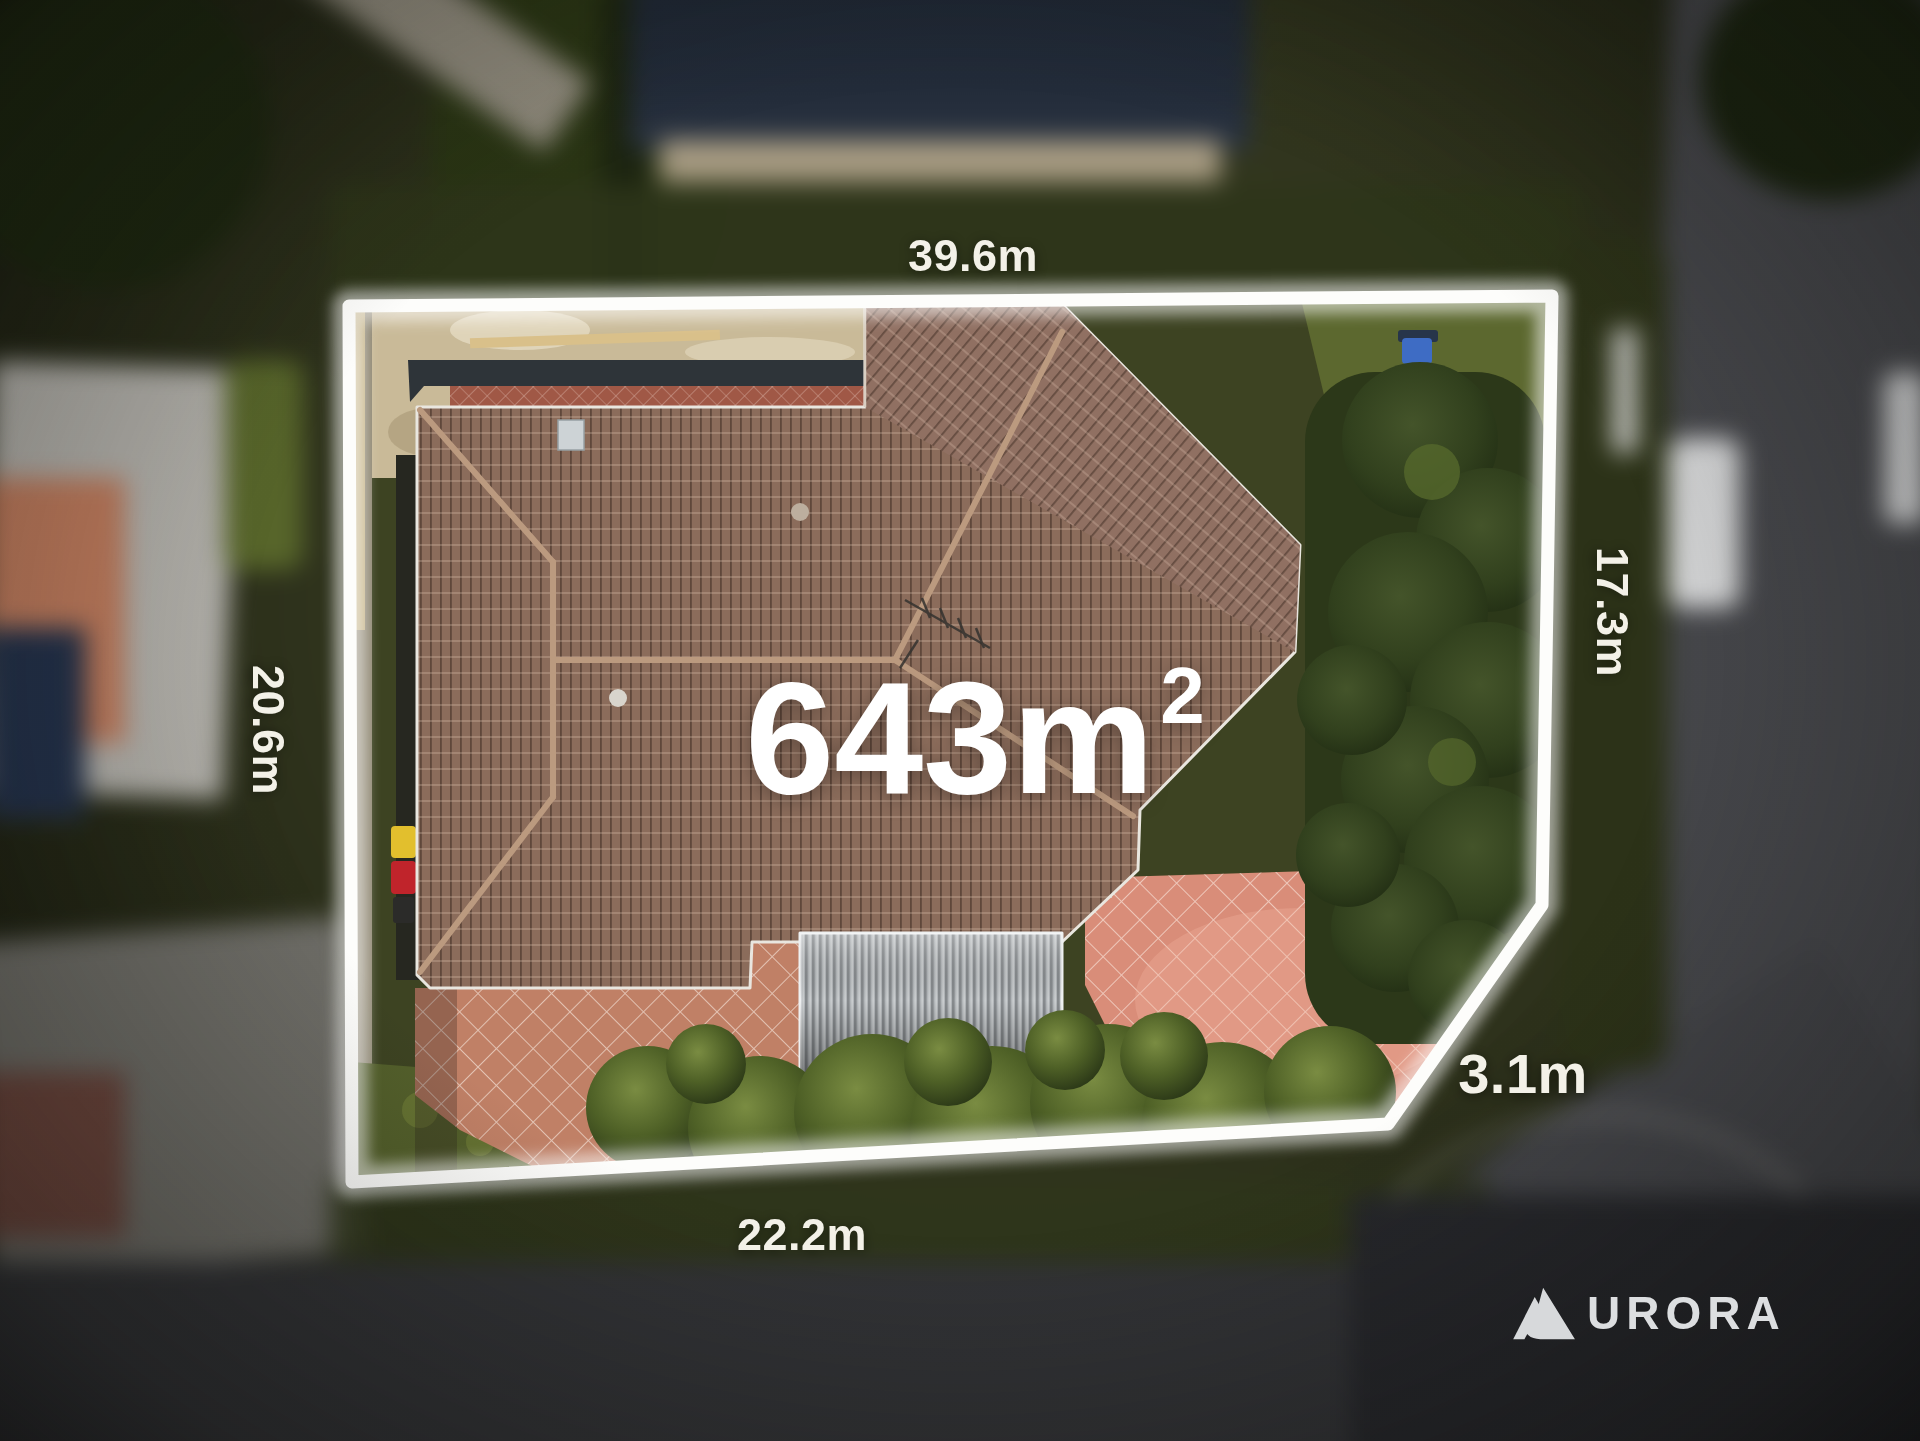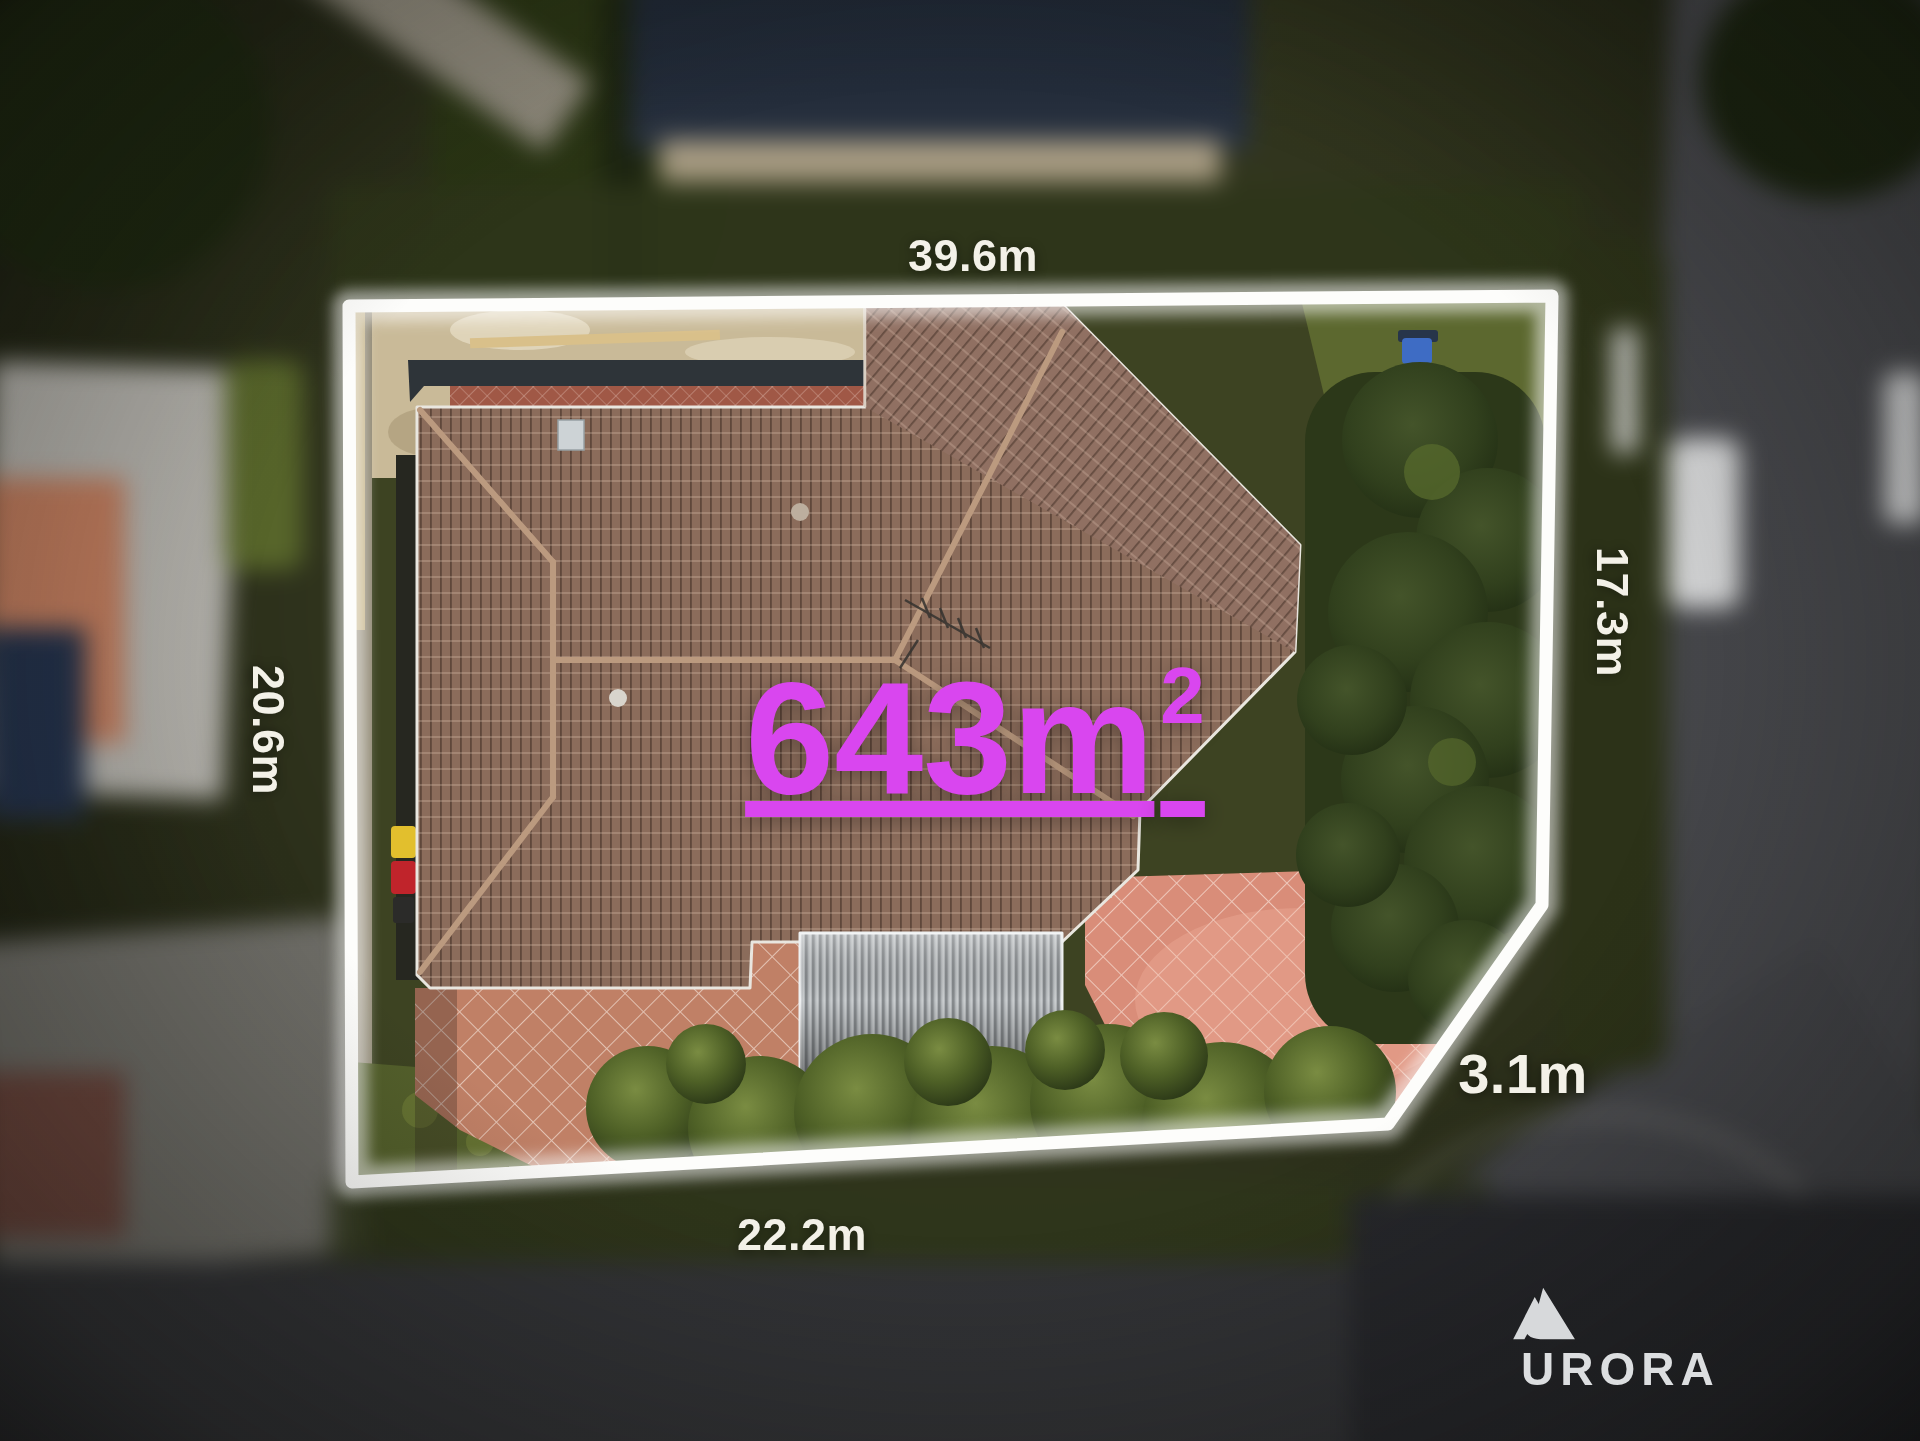--- a/index.html
+++ b/index.html
@@ -47,25 +47,25 @@
   
   .dim{position:absolute;color:#f3f1e8;font-weight:700;font-size:45px;white-space:nowrap;
        transform:translate(-50%,-50%);text-shadow:0 2px 12px rgba(0,0,0,.45);letter-spacing:.5px;}
   .dim.rot{transform:translate(-50%,-50%) rotate(90deg);}
   .d-top{left:973px;top:256px;}
   .d-right{left:1612px;top:612px;}
   .d-left{left:268px;top:730px;}
   .d-bottom{left:802px;top:1235px;}
   .d-corner{left:1523px;top:1073px;font-size:56px;text-align:center;}
   .area{position:absolute;left:975px;top:737px;transform:translate(-50%,-50%);
-        color:#d946ef;font-weight:700;font-size:160px;white-space:nowrap;
-        text-shadow:0 4px 22px rgba(0,0,0,.35);line-height:1;text-decoration:underline;}
+        color:#ffffff;font-weight:700;font-size:160px;white-space:nowrap;
+        text-shadow:0 4px 22px rgba(0,0,0,.35);line-height:1;}
   .area sup{font-size:80px;vertical-align:70px;margin-left:6px;font-weight:700;}
   
-  .logo{position:absolute;left:1512px;top:1284px;display:flex;align-items:flex-start;flex-direction:column;}
+  .logo{position:absolute;left:1512px;top:1284px;display:flex;align-items:center;}
   .logo-text{color:#dcdee0;font-weight:700;font-size:46px;letter-spacing:6px;margin-left:9px;}
 </style>
 </head>
 <body>
 
 <div class="stage">
 
   <div class="bg">
     <div class="bg-in">
       <div class="b-tree1"></div>

